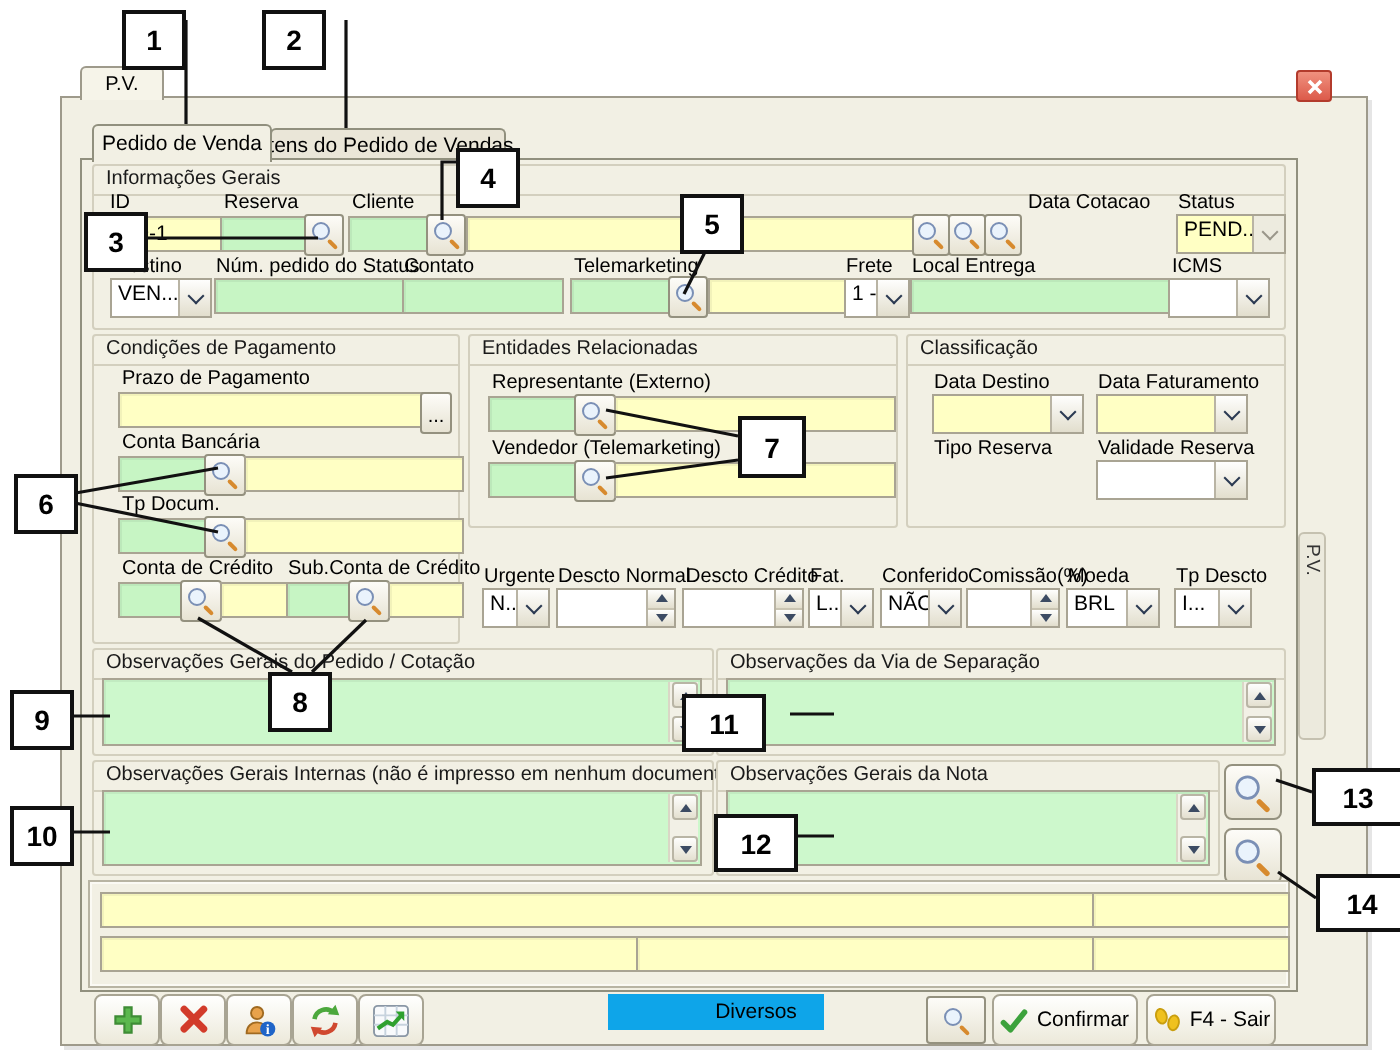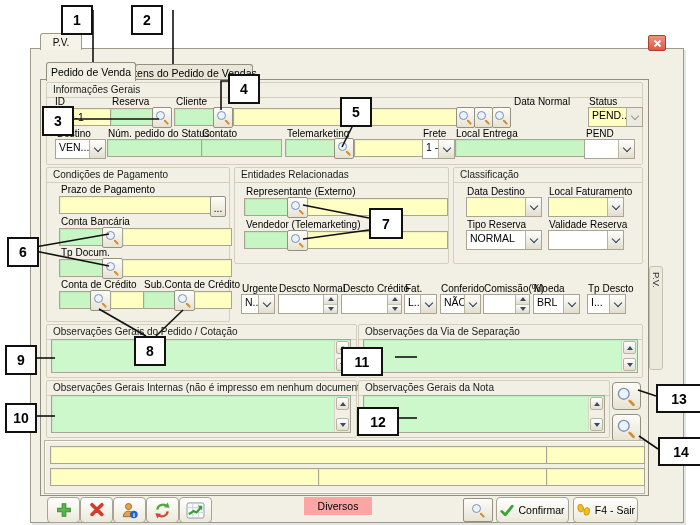--- a/index.html
+++ b/index.html
@@ -46,21 +46,21 @@
   .magbig .mag{transform:scale(1.35);}
   
   .ta{position:absolute;background:#CDF8CC;border:1px solid #A9A493;box-shadow:inset 1px 1px 0 rgba(0,0,0,0.05);}
   .sbar{position:absolute;top:1px;right:1px;bottom:1px;width:14px;background:#F2F0E6;border-left:1px solid #DAD6C6;}
   .sarr{position:absolute;left:1px;width:11px;height:11px;background:linear-gradient(#FEFEFD,#E4E0D0);border:1px solid #B9B5A5;border-radius:2px;display:flex;align-items:center;justify-content:center;cursor:pointer;}
   .sarr.up{top:0;}
   .sarr.dn{bottom:0;}
   
   .tbtn{position:absolute;display:flex;align-items:center;justify-content:center;gap:4px;background:linear-gradient(#FFFFFE,#ECE9DA);border:1px solid #A8A493;border-radius:4px;font-size:10.5px;cursor:pointer;white-space:nowrap;}
   .dots{position:absolute;border:1px solid #94917F;background:linear-gradient(#FDFCF8,#E7E3D3);border-radius:2px;font-size:10px;display:flex;align-items:flex-end;justify-content:center;padding-bottom:2px;cursor:pointer;}
-  .diversos{position:absolute;left:304px;top:497px;width:68px;height:18px;background:#fca5a5;font-size:10.5px;display:flex;align-items:center;justify-content:center;}
+  .diversos{position:absolute;left:304px;top:497px;width:68px;height:18px;background:#0ea5e9;font-size:10.5px;display:flex;align-items:center;justify-content:center;padding-left:40px;}
   
   .sidetab{position:absolute;left:649px;top:266px;width:14px;height:104px;background:#ECEADD;border:1px solid #C5C1B0;border-radius:3px;writing-mode:vertical-rl;font-size:9.5px;color:#333;display:flex;align-items:center;padding-top:5px;box-sizing:border-box;cursor:pointer;}
   
   .co{position:absolute;background:#ffffff;border:2px solid #111;display:flex;align-items:center;justify-content:center;font-weight:bold;font-size:14px;z-index:50;}
   #lines{position:absolute;left:0;top:0;z-index:40;pointer-events:none;}
 </style>
 </head>
 <body>
 
 <div id="app">
@@ -97,21 +97,21 @@
   <div class="inp yellow" style="left:233px;top:108px;width:221px;height:16px"></div>
   <div class="magbtn" style="left:456px;top:107px;width:17px;height:19px">
       <span class="mag"></span>
     </div>
   <div class="magbtn" style="left:474px;top:107px;width:17px;height:19px">
       <span class="mag"></span>
     </div>
   <div class="magbtn" style="left:492px;top:107px;width:17px;height:19px">
       <span class="mag"></span>
     </div>
-  <div class="lbl" style="left:514px;top:96px">Data Normal</div>
+  <div class="lbl" style="left:514px;top:96px">Data Cotacao</div>
   <div class="lbl" style="left:589px;top:96px">Status</div>
   <div class="combo" style="left:588px;top:107px;width:53px;height:18px;background:#FFFFC4">
     <div class="ctext">PEND...</div>
     <div class="cbtn dis">
         <i class="chev"></i>
       </div>
   </div>
 
   <div class="lbl" style="left:57px;top:128px">Destino</div>
   <div class="combo white" style="left:55px;top:139px;width:49px;height:18px">
@@ -132,21 +132,21 @@
   <div class="inp yellow" style="left:354px;top:139px;width:65px;height:16px"></div>
   <div class="lbl" style="left:423px;top:128px">Frete</div>
   <div class="combo white" style="left:422px;top:139px;width:31px;height:18px">
     <div class="ctext">1 -</div>
     <div class="cbtn">
         <i class="chev"></i>
       </div>
   </div>
   <div class="lbl" style="left:456px;top:128px">Local Entrega</div>
   <div class="inp green" style="left:455px;top:139px;width:125px;height:16px"></div>
-  <div class="lbl" style="left:586px;top:128px">PEND</div>
+  <div class="lbl" style="left:586px;top:128px">ICMS</div>
   <div class="combo white" style="left:584px;top:139px;width:49px;height:18px">
     <div class="ctext"></div>
     <div class="cbtn">
         <i class="chev"></i>
       </div>
   </div>
 
   <div class="grp" style="left:46px;top:167px;width:182px;height:153px">
     <div class="cap">Condições de Pagamento</div>
   </div>
@@ -197,34 +197,28 @@
   <div class="grp" style="left:453px;top:167px;width:188px;height:95px">
     <div class="cap">Classificação</div>
   </div>
   <div class="lbl" style="left:467px;top:186px">Data Destino</div>
   <div class="combo" style="left:466px;top:197px;width:74px;height:18px;background:#FFFFC4">
     <div class="ctext"></div>
     <div class="cbtn">
         <i class="chev"></i>
       </div>
   </div>
-  <div class="lbl" style="left:549px;top:186px">Local Faturamento</div>
+  <div class="lbl" style="left:549px;top:186px">Data Faturamento</div>
   <div class="combo" style="left:548px;top:197px;width:74px;height:18px;background:#FFFFC4">
     <div class="ctext"></div>
     <div class="cbtn">
         <i class="chev"></i>
       </div>
   </div>
   <div class="lbl" style="left:467px;top:219px">Tipo Reserva</div>
-  <div class="combo white" style="left:466px;top:230px;width:74px;height:18px">
-    <div class="ctext">NORMAL</div>
-    <div class="cbtn">
-        <i class="chev"></i>
-      </div>
-  </div>
   <div class="lbl" style="left:549px;top:219px">Validade Reserva</div>
   <div class="combo white" style="left:548px;top:230px;width:74px;height:18px">
     <div class="ctext"></div>
     <div class="cbtn">
         <i class="chev"></i>
       </div>
   </div>
 
   <div class="lbl" style="left:242px;top:283px">Urgente</div>
   <div class="combo white" style="left:241px;top:294px;width:32px;height:18px">

